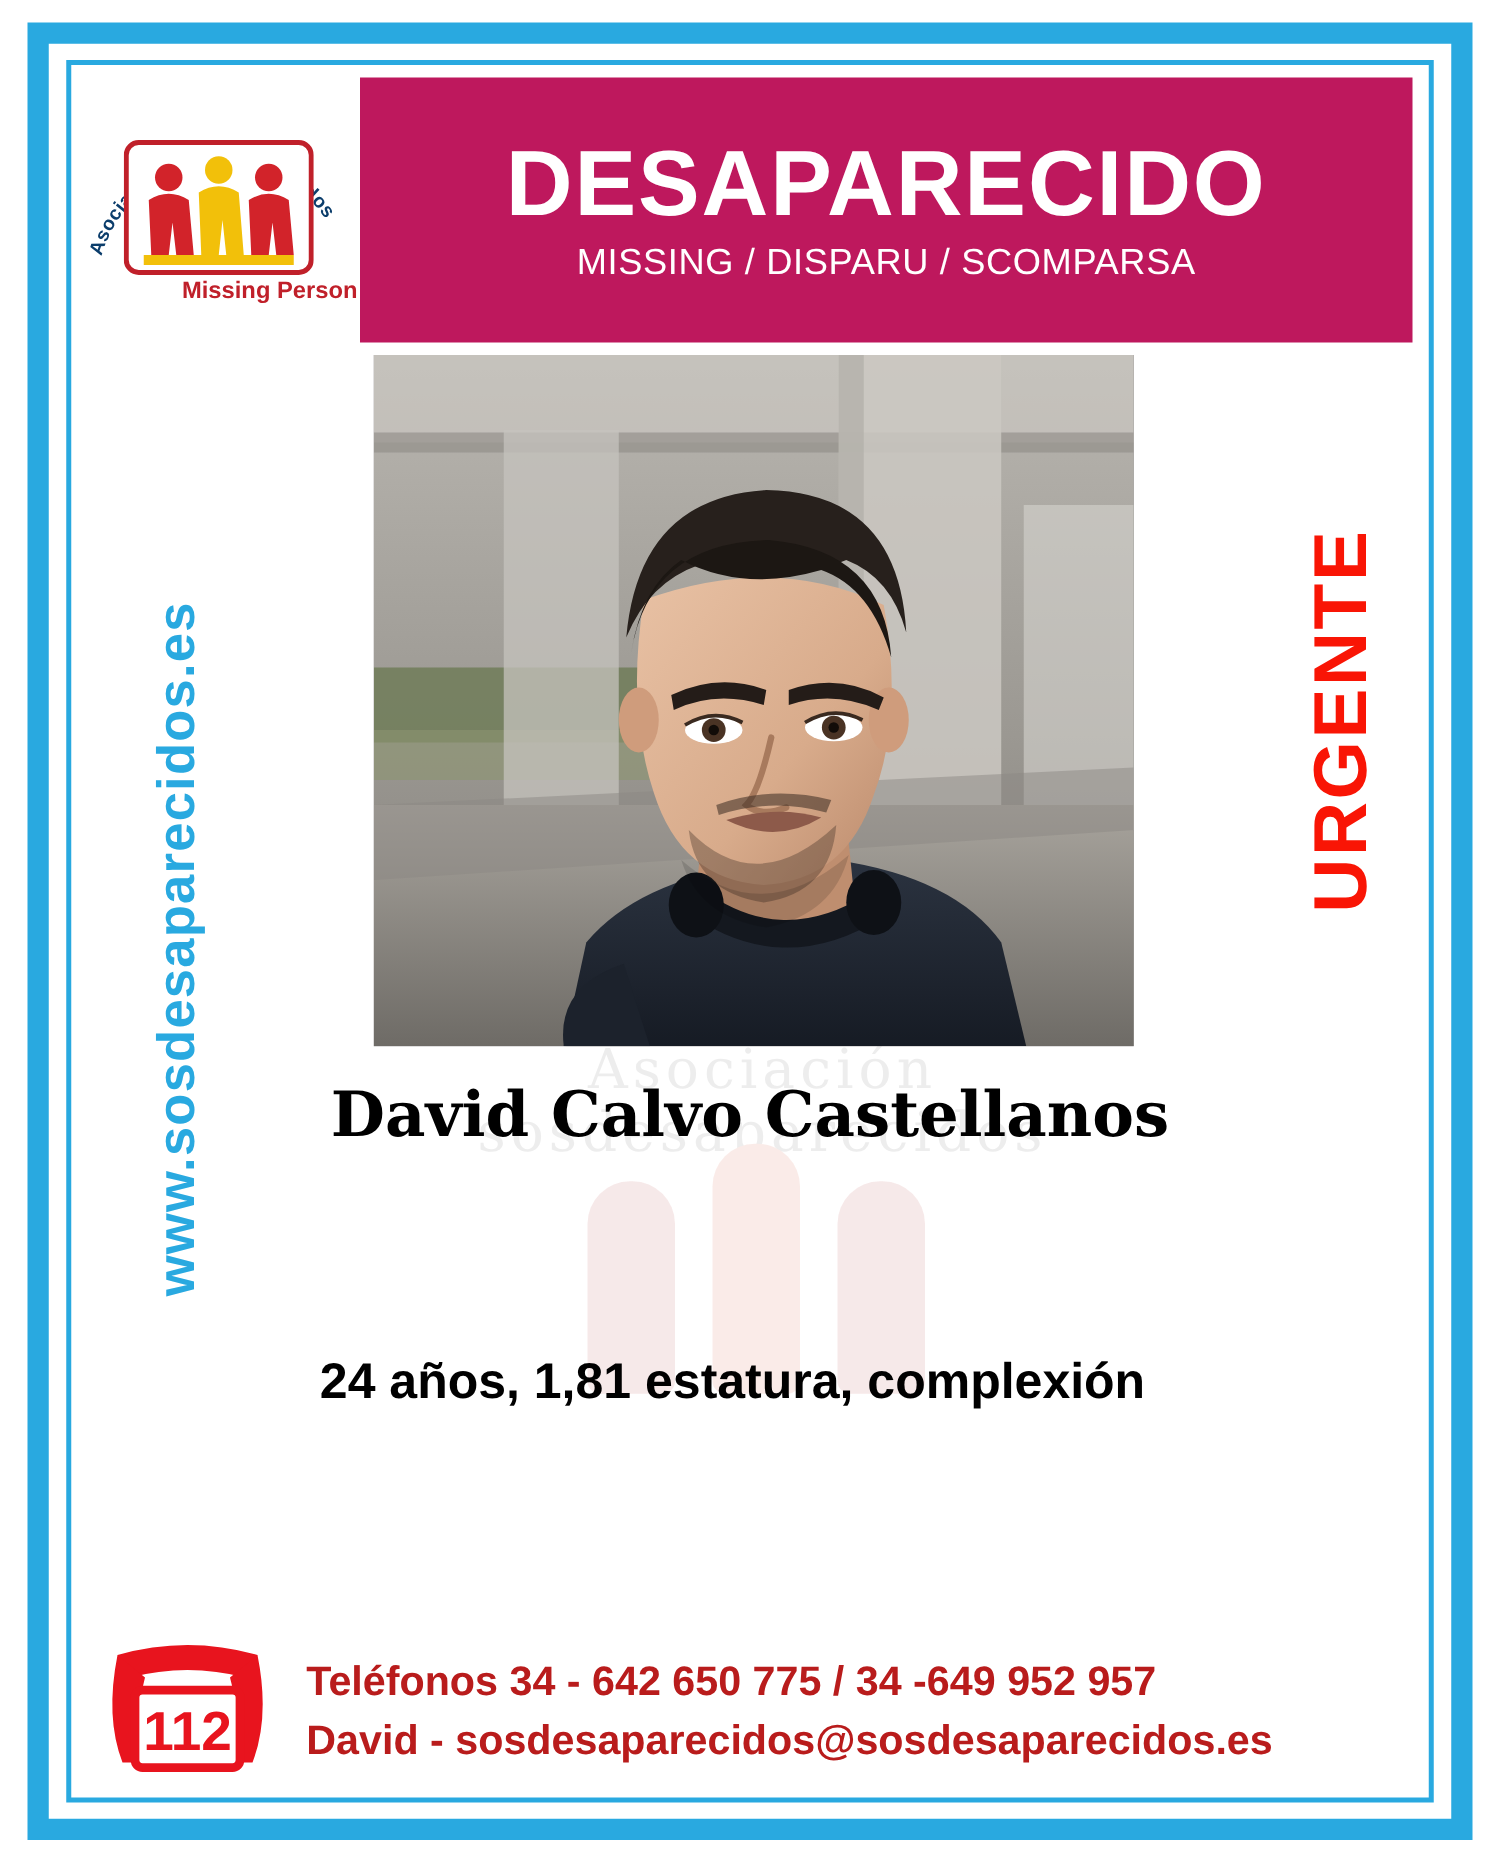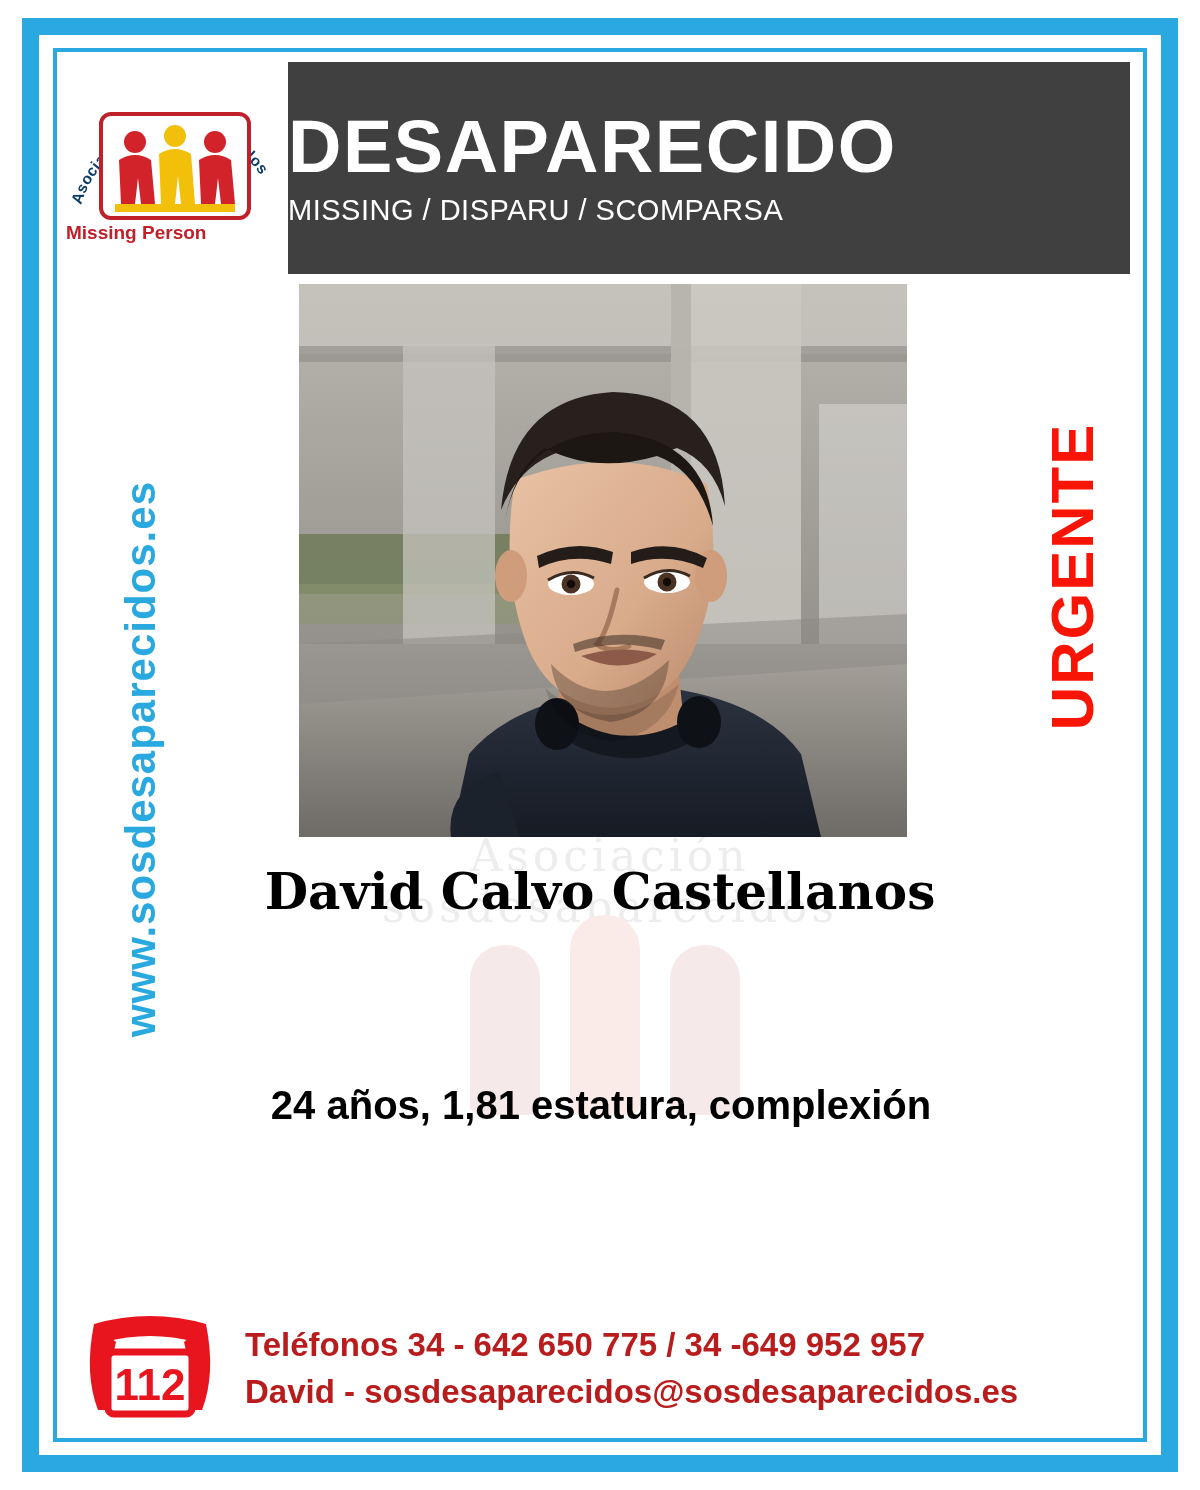--- a/index.html
+++ b/index.html
@@ -109,37 +109,38 @@
     left: 33px;
     top: 42px;
     width: 152px;
     height: 108px;
   }
   .logo-sub {
     position: absolute;
     left: 0;
     top: 152px;
     width: 220px;
-    text-align: left;
+    text-align: right;
     font-size: 19px;
     font-weight: bold;
     color: #c0202a;
     font-family: "Liberation Sans", sans-serif;
   }
 
   
   .banner {
     position: absolute;
     left: 288px;
     top: 62px;
     width: 842px;
     height: 212px;
-    background: #404040;
+    background: #be185d;
     display: flex;
     flex-direction: column;
+    align-items: center;
     justify-content: center;
   }
   .banner-title {
     color: #ffffff;
     font-size: 74px;
     font-weight: bold;
     letter-spacing: 1.5px;
     line-height: 1.0;
     font-family: "Liberation Sans", sans-serif;
   }
@@ -215,21 +216,21 @@
     top: 962px;
     width: 1040px;
     text-align: center;
     font-size: 44px;
     font-weight: bold;
     color: #000000;
     font-family: "Liberation Sans", sans-serif;
   }
   .desc {
     position: absolute;
-    left: 111px;
+    left: 96px;
     top: 1078px;
     width: 980px;
     text-align: center;
     font-size: 40px;
     font-weight: bold;
     color: #000000;
     line-height: 1.35;
     font-family: "Liberation Sans", sans-serif;
   }
 

